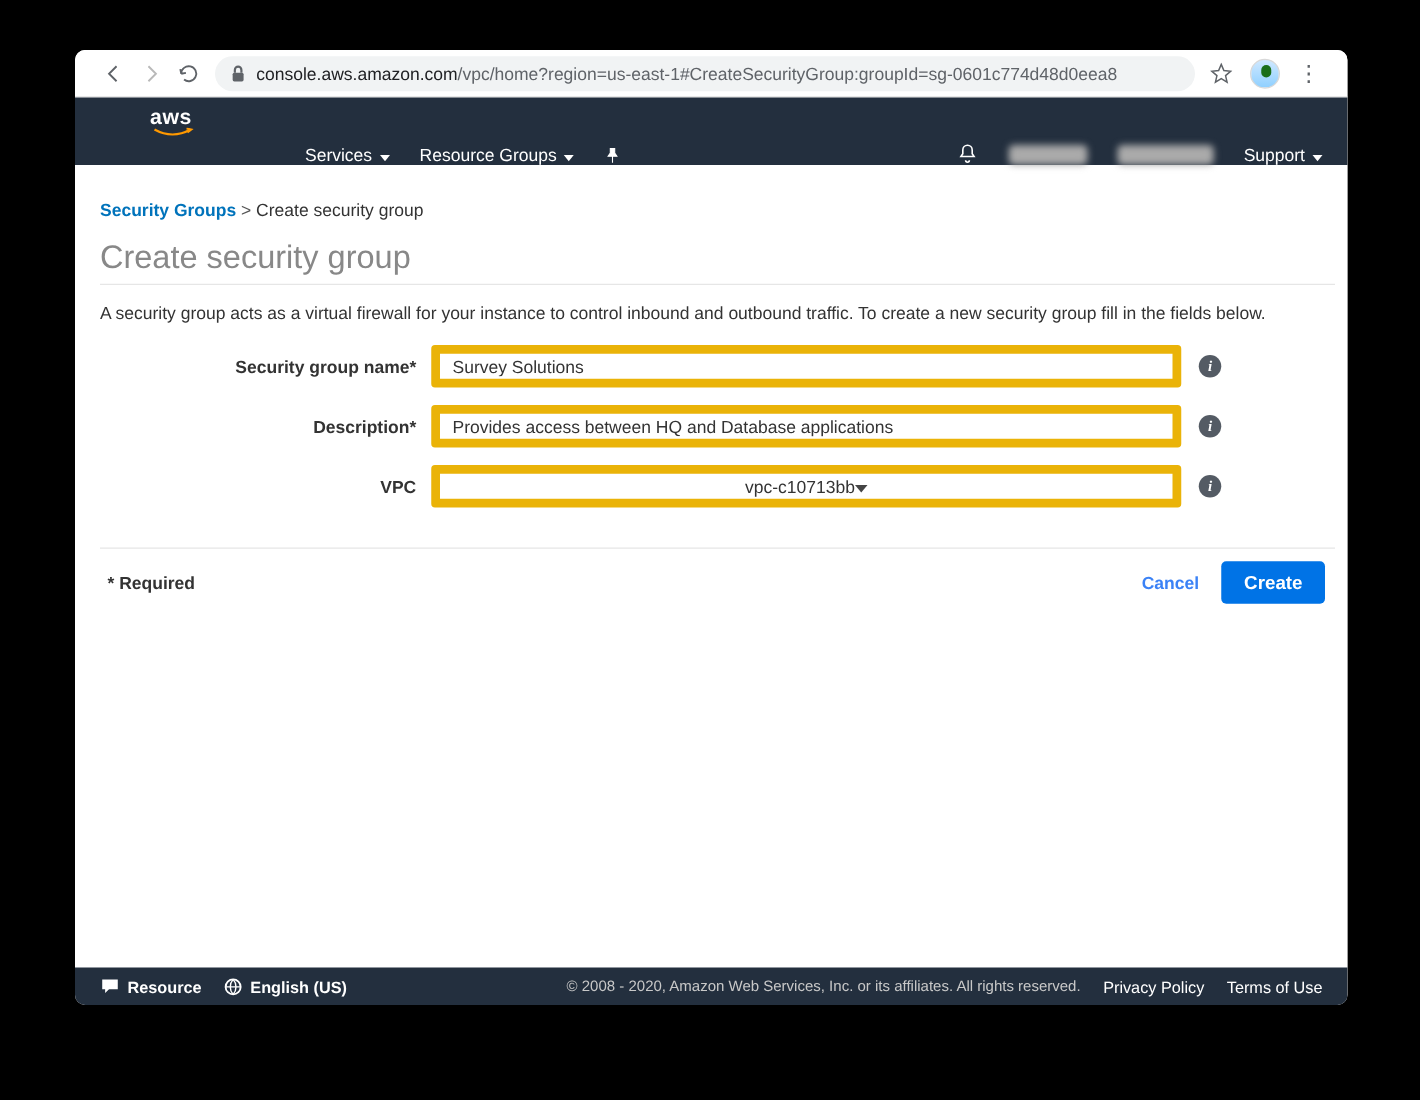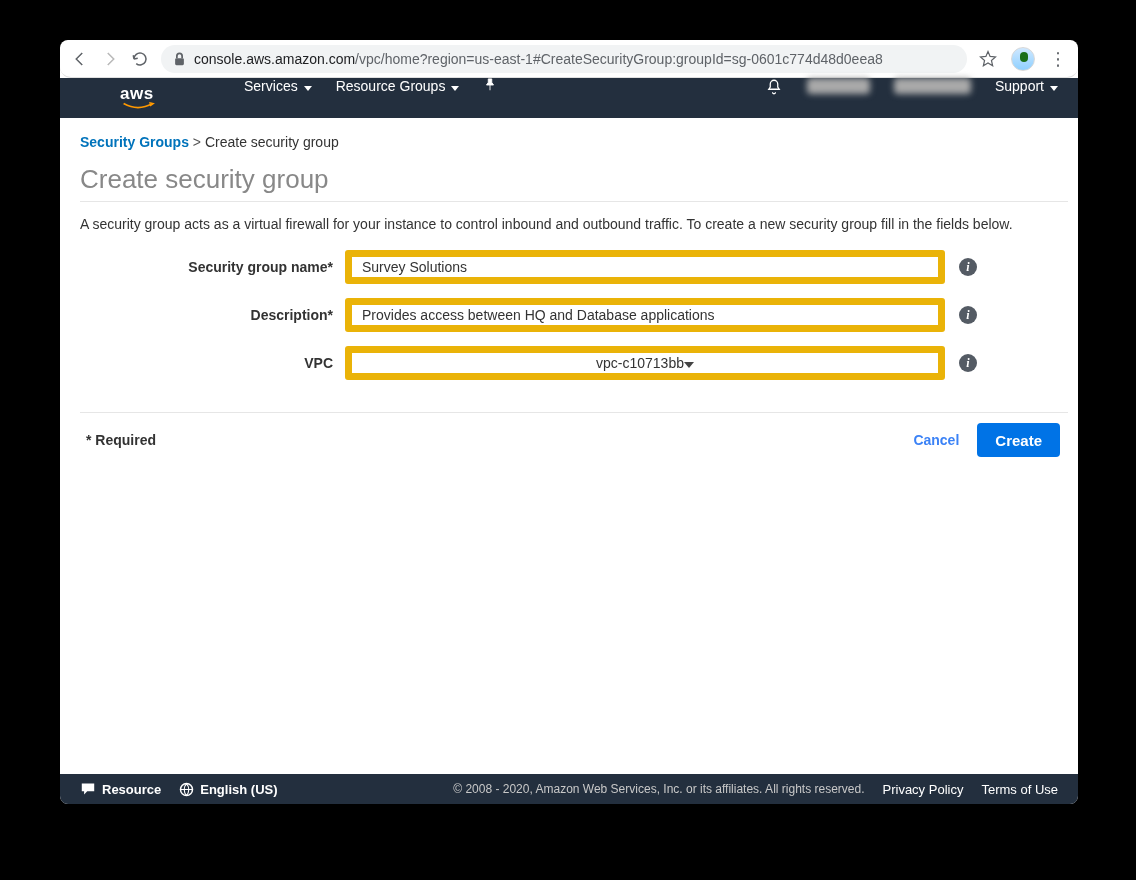--- a/index.html
+++ b/index.html
@@ -38,51 +38,51 @@
     .tab {
       background:#fff; height:32px; margin-top:4px; border-radius:8px 8px 0 0;
       display:flex; align-items:center; padding:0 10px; min-width:220px; gap:8px;
       font-size:12.5px; color:#3c3c3c;
     }
     .tab .title { flex:1; white-space:nowrap; overflow:hidden; text-overflow:ellipsis; }
     .favicon { width:16px; height:16px; display:inline-flex; align-items:center; justify-content:center; }
     .new-tab { margin-left:10px; color:#555; font-size:18px; cursor:pointer; }
     .addr-bar {
       height:38px; background:#fff; border-bottom:1px solid #e0e0e0;
-      display:flex; align-items:center; padding:0 11px; gap:12px;border-radius:11px;
+      display:flex; align-items:center; padding:0 22px; gap:12px;
     }
     .nav-ico { color:#5f6368; display:inline-flex; }
     .nav-ico.dis{ color:#b9b9b9; }
     .url-field {
       flex:1; height:28px; background:#f1f3f4; border-radius:14px;
       display:flex; align-items:center; padding:0 12px; gap:8px; color:#202124;
       font-size:14px;
     }
     .url-host { color:#202124; }
     .url-path { color:#5f6368; }
     .addr-right { display:flex; align-items:center; gap:14px; }
     .avatar { width:24px; height:24px; border-radius:50%; background:linear-gradient(#cfe8ff,#8fd0ff); position:relative; overflow:hidden; border:1px solid #d8d8d8;}
     .avatar::after{content:"";position:absolute;left:8px;top:4px;width:8px;height:10px;background:#1a6f1a;border-radius:4px;}
     .kebab { color:#5f6368; font-size:18px; line-height:1; }
     .viewport { flex:1; display:flex; flex-direction:column; min-height:0; }
     .aws-topnav {
-      height:40px; background:#232f3e; color:#fff; display:flex; align-items:flex-start;
+      height:54px; background:#232f3e; color:#fff; display:flex; align-items:flex-end;
       padding:0 20px 0 50px; gap:24px; font-size:14px; position:relative;
     }
     .aws-logo { position:absolute; left:60px; top:6px; }
     .logo-text { font-size:17px; font-weight:700; letter-spacing:.5px; color:#fff; font-family:Arial,sans-serif;}
     .smile { width:36px; height:8px; display:block; margin-top:-2px;}
     .nav-spacer { width:110px; }
     .nav-item { display:flex; align-items:center; gap:6px; cursor:pointer; }
     .nav-caret::after{content:"";border-left:4px solid transparent;border-right:4px solid transparent;border-top:5px solid #fff;display:inline-block;}
     .nav-fill { flex:1; }
     .blur-pill { filter: blur(3px); background:#aaa; color:#aaa; border-radius:4px; padding:2px 14px; height:16px; display:inline-block;}
     .bell-ico { color:#fff; }
     .content {
-      flex:1; background:#fff; padding:16px 10px 0 20px; overflow:auto; color:#333;
+      flex:1; background:#fff; padding:28px 10px 0 20px; overflow:auto; color:#333;
       display:flex; flex-direction:column;
     }
     .breadcrumb { font-size:14px; margin-bottom:14px; }
     .breadcrumb a { color:#0073bb; text-decoration:none; font-weight:600; }
     .breadcrumb .sep { color:#555; }
     .breadcrumb .cur { color:#333; }
     h1.page-title { font-size:26px; font-weight:400; color:#888; padding-bottom:6px; border-bottom:1px solid #e6e6e6; margin-bottom:14px;}
     .helptext { font-size:14px; color:#333; margin-bottom:18px; }
     .form-row { display:flex; align-items:center; margin-bottom:14px; }
     .form-label { width:265px; text-align:right; padding-right:12px; font-weight:700; color:#333; font-size:14px;}

